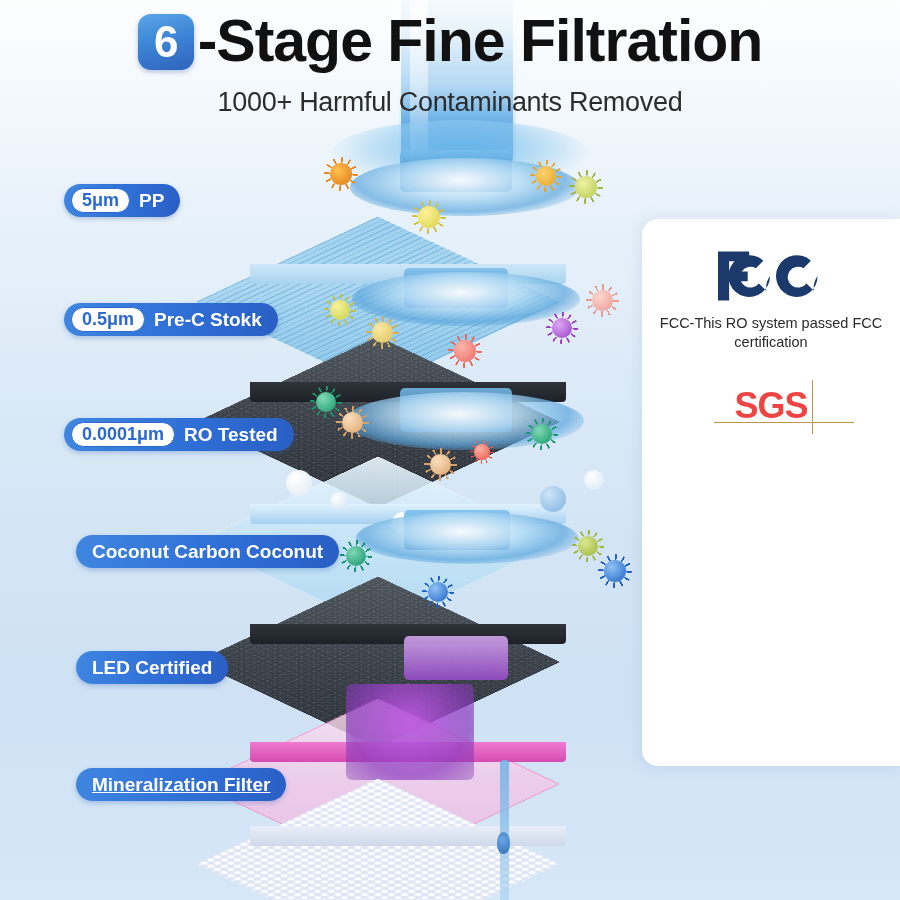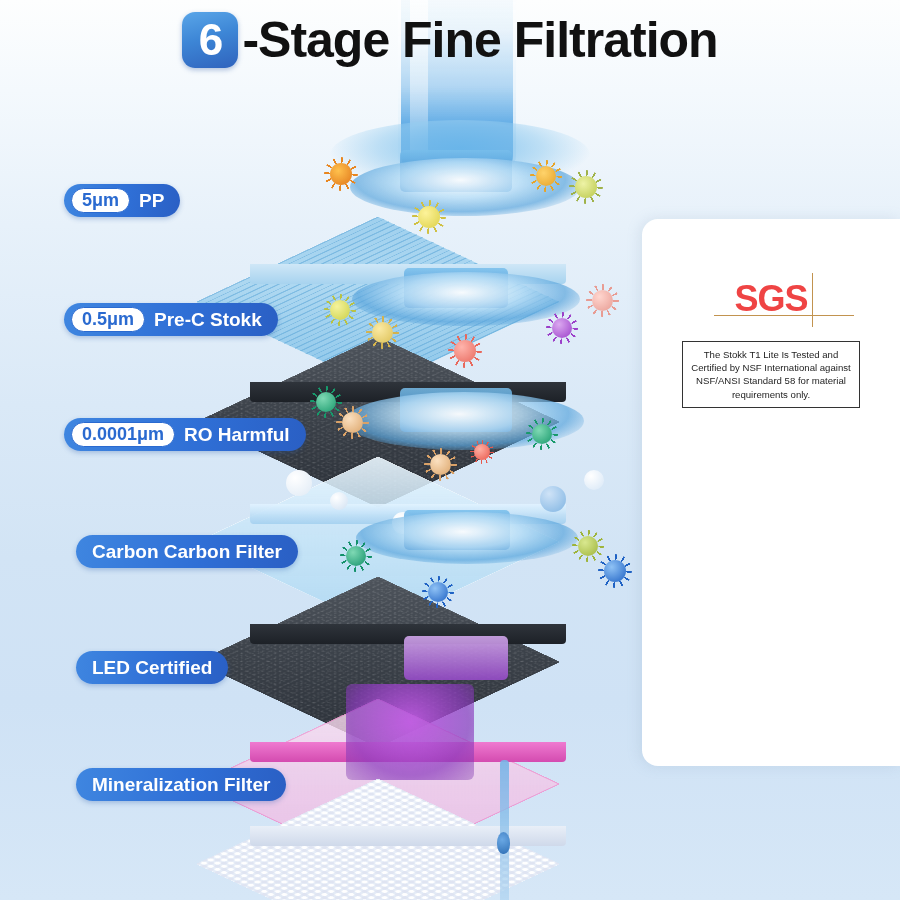--- a/index.html
+++ b/index.html
@@ -158,21 +158,21 @@
   .header { position:absolute; left:0; top:0; width:100%; text-align:center; }
   .title-row { display:flex; align-items:center; justify-content:center; gap:4px; margin-top:12px; }
   .badge6 {
     width:56px; height:56px; border-radius:13px;
     background: linear-gradient(165deg,#5aa6e8 0%, #3d86d6 45%, #2f63bd 100%);
     color:#fff; font-size:44px; font-weight:700; line-height:56px;
     text-align:center; letter-spacing:-1px;
     box-shadow: 0 2px 5px rgba(40,85,160,.35);
   }
   .title-text {
-    font-size:50px; font-weight:700; color:#111; letter-spacing:-1px; line-height:1;
+    font-size:59px; font-weight:700; color:#111; letter-spacing:-1px; line-height:1;
   }
   .subtitle {
     margin-top:16px; font-size:27px; color:#2c2c2c; font-weight:400; letter-spacing:-.3px;
   }
 
   
   .label {
     position:absolute; display:inline-flex; align-items:center;
     height:33px; padding:0 16px 0 7px; border-radius:17px;
     background: linear-gradient(100deg,#3f86e0 0%, #2f6fd6 55%, #2a5fc4 100%);
@@ -302,57 +302,67 @@
 
   <div class="stream"></div>
   <div class="stream-drop"></div>
 </div>
 
 <div class="header">
   <div class="title-row">
     <div class="badge6">6</div>
     <div class="title-text">-Stage Fine Filtration</div>
   </div>
+  <div class="subtitle">1000+ Harmful Contaminants Removed</div>
 </div>
 
 <div class="label" style="left:64px; top:184px;">
   <span class="micron">5μm</span>
   <span>PP</span>
 </div>
 
 <div class="label" style="left:64px; top:303px;">
   <span class="micron">0.5μm</span>
   <span>Pre-C Stokk</span>
 </div>
 
 <div class="label" style="left:64px; top:418px;text-align:right;">
   <span class="micron">0.0001μm</span>
-  <span>RO Harmful</span>
+  <span>RO Tested</span>
 </div>
 
 <div class="label plain" style="left:76px; top:535px;">
-  <span>Carbon Carbon Filter</span>
+  <span>Coconut Carbon Coconut</span>
 </div>
 
 <div class="label plain" style="left:76px; top:651px;">
   <span>LED Certified</span>
 </div>
 
-<div class="label plain" style="left:76px; top:768px;">
+<div class="label plain" style="left:76px; top:768px;text-decoration:underline;">
   <span>Mineralization Filter</span>
 </div>
 
 <div class="cert-panel">
 
+  <div class="cert-block">
+    <div class="fcc-logo">
+      <svg class="fcc-svg" viewBox="0 0 150 78" xmlns="http://www.w3.org/2000/svg" aria-hidden="true">
+        <path d="M4 6 h42 v13 H19 v14 h25 v13 H19 v26 H4 Z" fill="#1b3a6b"></path>
+        <path d="M96 39 a28 28 0 1 1 -9 -20.5 l-10 10 A14 14 0 1 0 81 49 l10 10 A28 28 0 0 1 96 39 Z" fill="#1b3a6b" transform="translate(-22,0)"></path>
+        <path d="M146 39 a28 28 0 1 1 -9 -20.5 l-10 10 A14 14 0 1 0 131 49 l10 10 A28 28 0 0 1 146 39 Z" fill="#1b3a6b" transform="translate(-8,0)"></path>
+      </svg>
+    </div>
+    <div class="cert-caption">FCC-This RO system passed FCC certification</div>
+  </div>
 
   <div class="cert-block">
     <div class="sgs-logo">
       <div class="sgs-text">SGS</div>
       <div class="sgs-vline"></div>
       <div class="sgs-hline"></div>
     </div>
   </div>
 
   <div class="cert-block">
-    <div class="nsf-box">The Stokk T1 Lite Is Tested and Certified by NSF International against NSF/ANSI Standard 58 for material requirements only.</div>
   </div>
 
 </div>
 
 </body></html>

